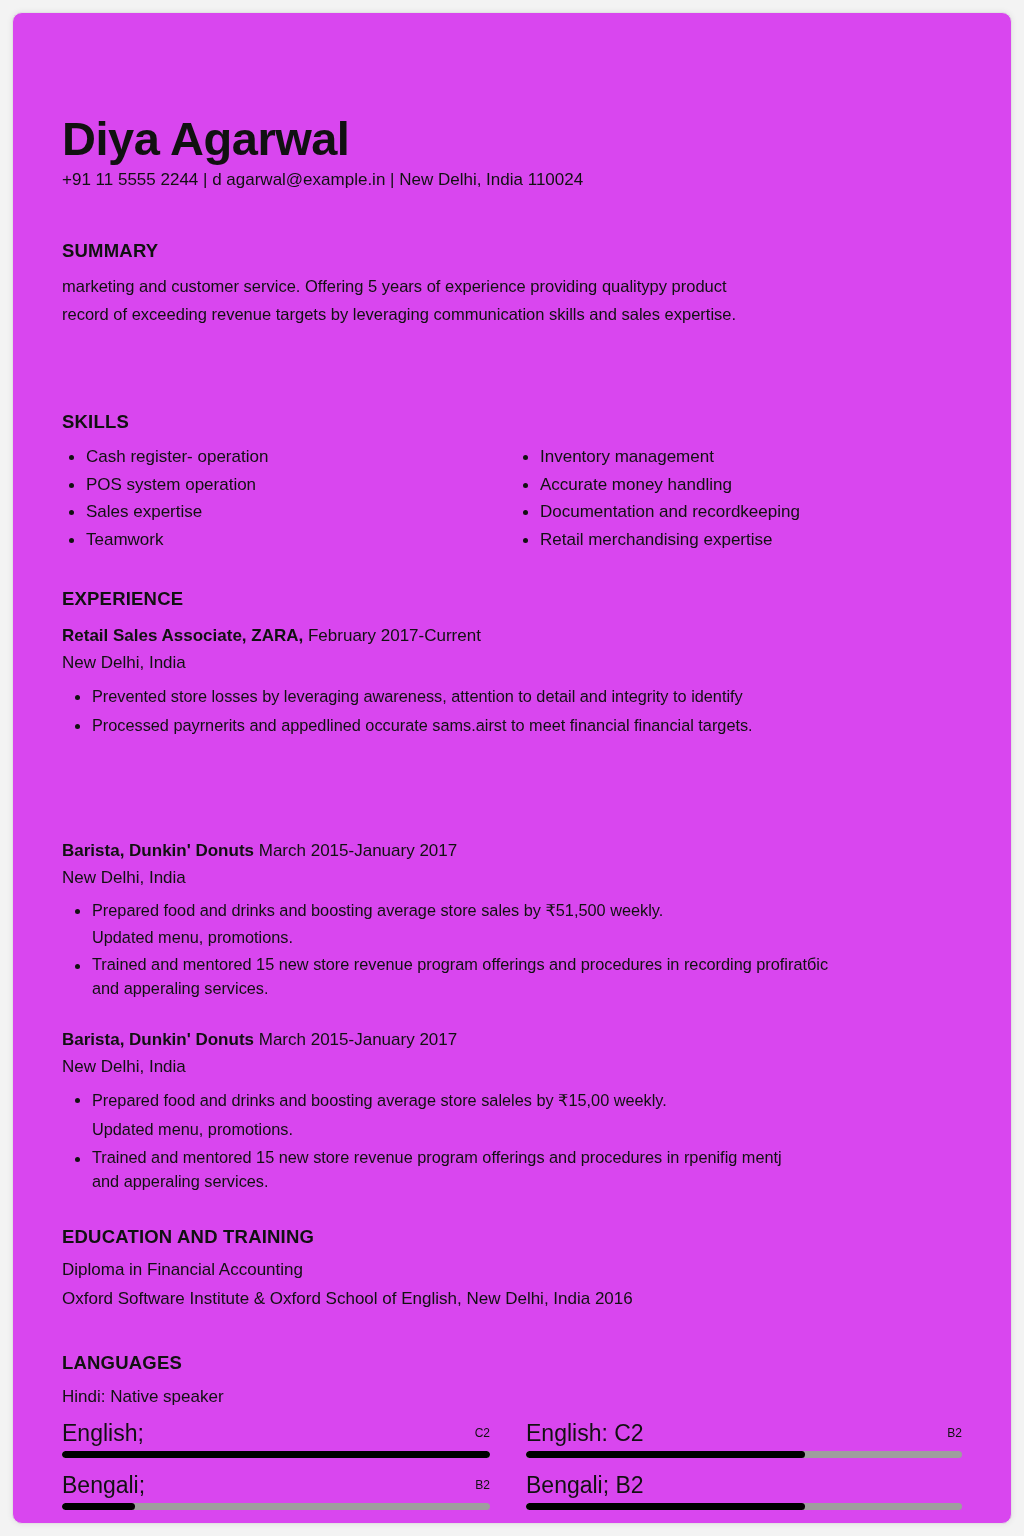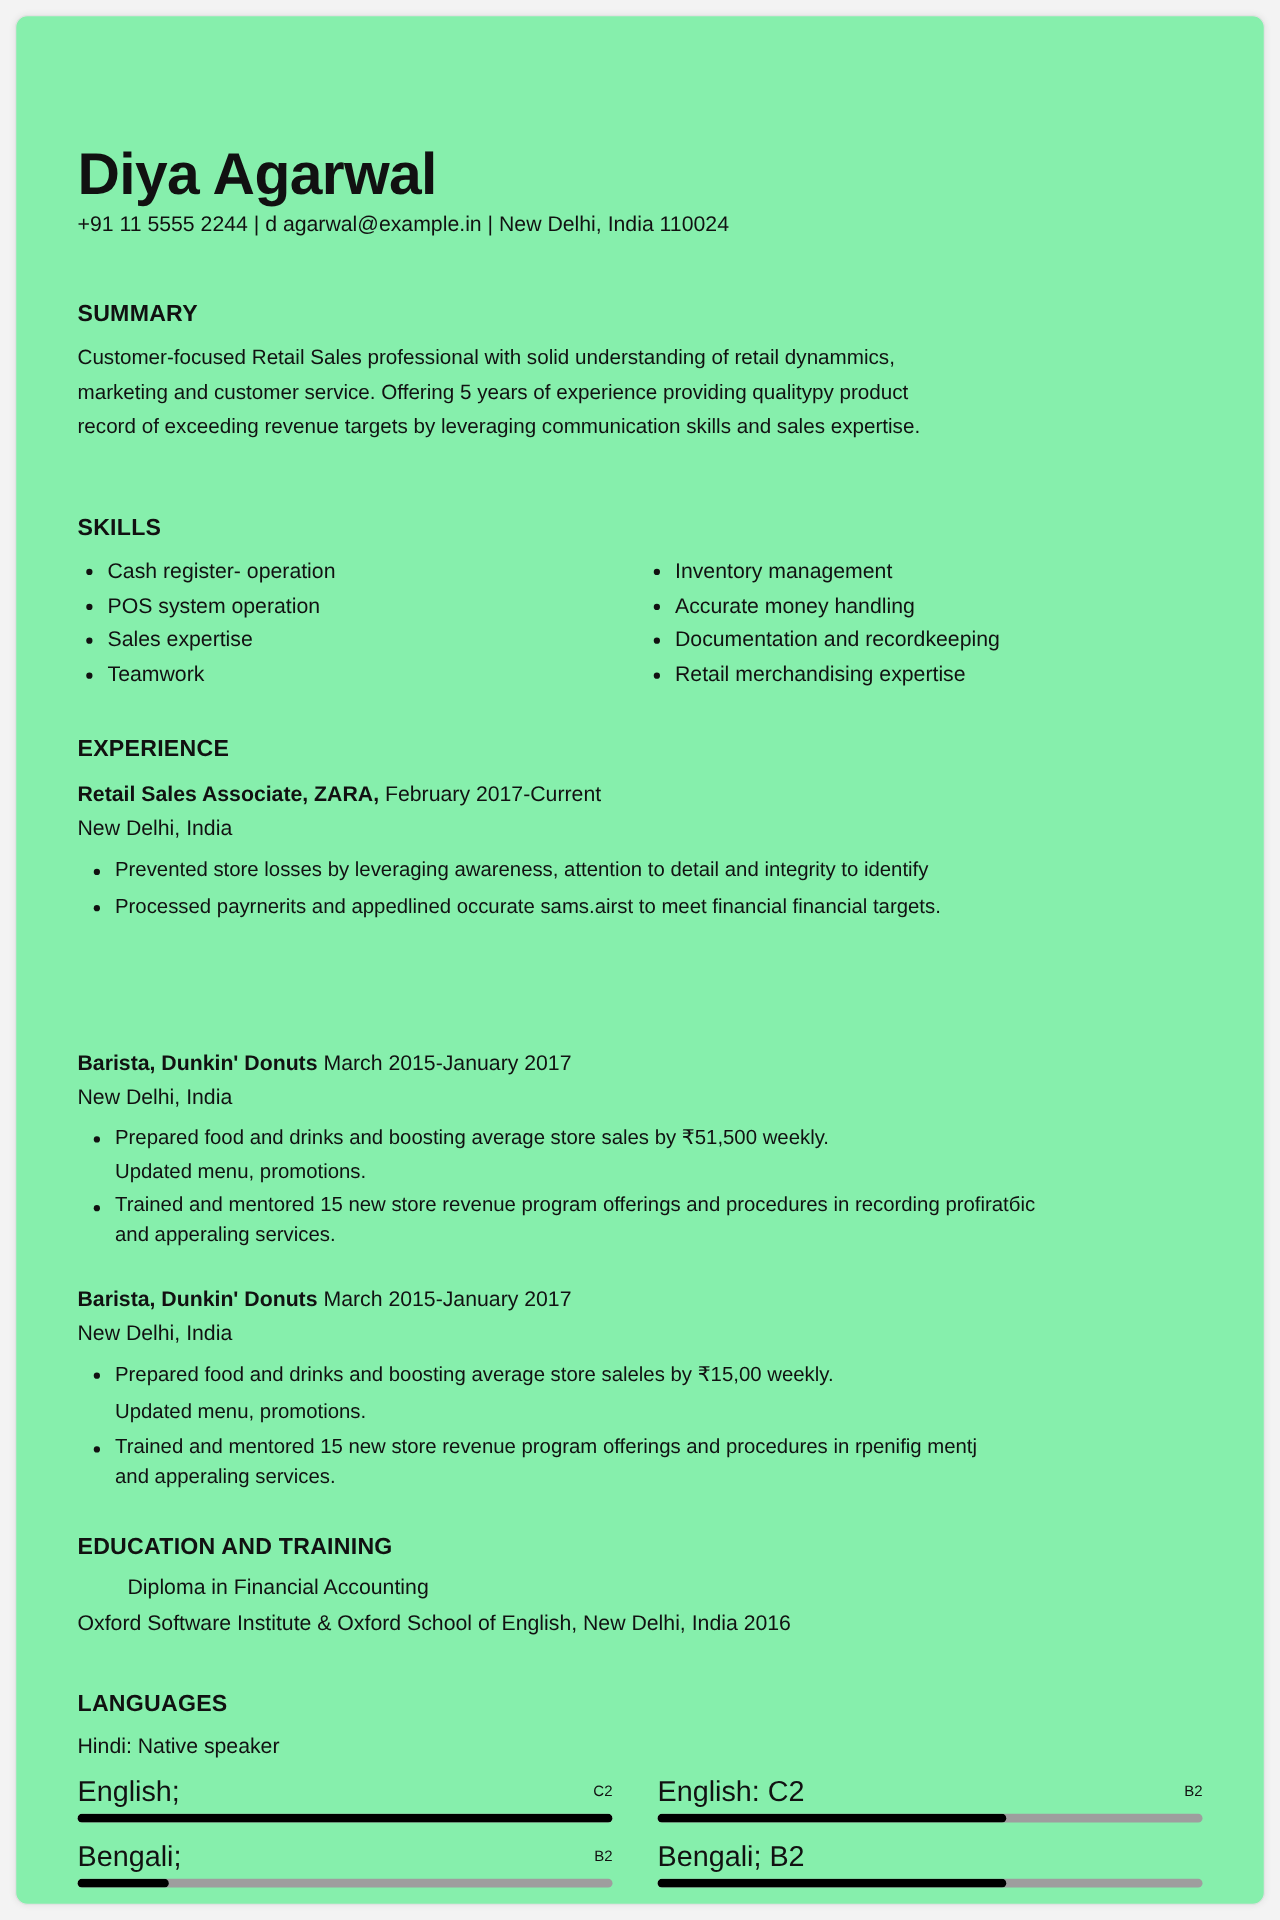--- a/index.html
+++ b/index.html
@@ -8,21 +8,21 @@
       background: #f3f3f3;
       font-family: "Liberation Sans", "DejaVu Sans", sans-serif;
       color: #111;
       position: relative;
       overflow: hidden;
     }
     .card {
       position: absolute;
       left: 12px; top: 12px;
       width: 998px; height: 1510px;
-      background: #86efac;
+      background: #d946ef;
       border: 1px solid #e2e2e2;
       border-radius: 10px;
       box-shadow: 0 0 6px rgba(0,0,0,0.08);
     }
     .content {
       position: absolute;
       left: 49px; top: 0;
       width: 900px;
     }
     .name {
@@ -110,21 +110,20 @@
 <body>
 
 <div class="card">
   <div class="content">
 
     <h1 class="name">Diya Agarwal</h1>
     <div class="contact">+91 11 5555 2244 | d agarwal@example.in | New Delhi, India 110024</div>
 
     <h2 class="section-title" style="top:226px;">SUMMARY</h2>
     <div class="para" style="top:260px;">
-      <span>Customer-focused Retail Sales professional with solid understanding of retail dynammics,</span>
       <span>marketing and customer service. Offering 5 years of experience providing qualitypy product</span>
       <span>record of exceeding revenue targets by leveraging communication skills and sales expertise.</span>
     </div>
 
     <h2 class="section-title" style="top:397px;">SKILLS</h2>
     <ul class="skills-col" style="top:430px; left:0;">
       <li>Cash register- operation</li>
       <li>POS system operation</li>
       <li>Sales expertise</li>
       <li>Teamwork</li>
@@ -169,21 +168,21 @@
         <span class="line">Prepared food and drinks and boosting average store saleles by ₹15,00 weekly.</span>
         <span class="line">Updated menu, promotions.</span>
       </li>
       <li style="line-height:24px;">
         <span class="line">Trained and mentored 15 new store revenue program offerings and procedures in rpenifig mentj</span>
         <span class="line">and apperaling services.</span>
       </li>
     </ul>
 
     <h2 class="section-title" style="top:1212px;">EDUCATION AND TRAINING</h2>
-    <div class="edu-line" style="top:1246px;margin-left:40px;">Diploma in Financial Accounting</div>
+    <div class="edu-line" style="top:1246px;">Diploma in Financial Accounting</div>
     <div class="edu-line" style="top:1275px;">Oxford Software Institute &amp; Oxford School of English, New Delhi, India 2016</div>
 
     <h2 class="section-title" style="top:1338px;">LANGUAGES</h2>
     <div class="lang-native"><b>Hindi:</b> <span>Native speaker</span></div>
 
     <div class="lang-item" style="left:0; top:1409px; width:428px;">
       <span class="lang-label">English;</span>
       <span class="lang-level">C2</span>
       <div class="lang-track" style="background: rgb(158, 158, 158);">
           <div class="lang-fill" style="width: 100%; background: rgb(0, 0, 0);"></div>

